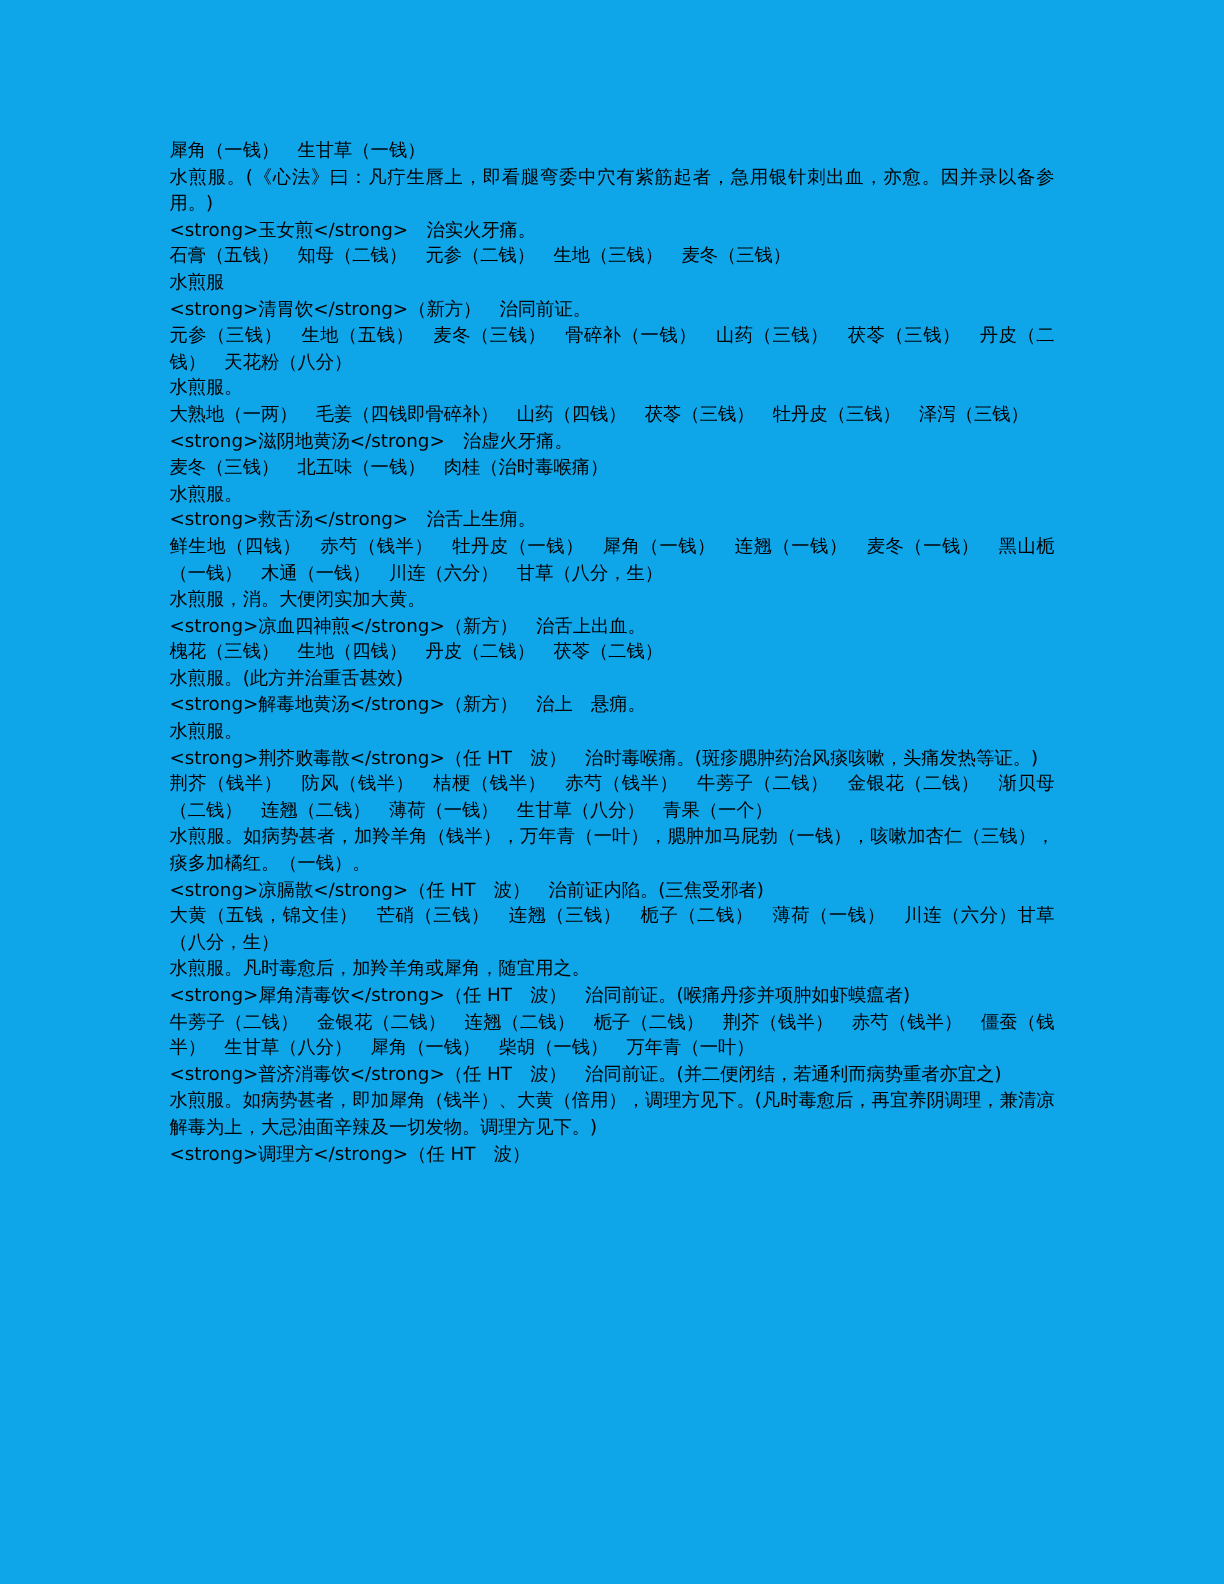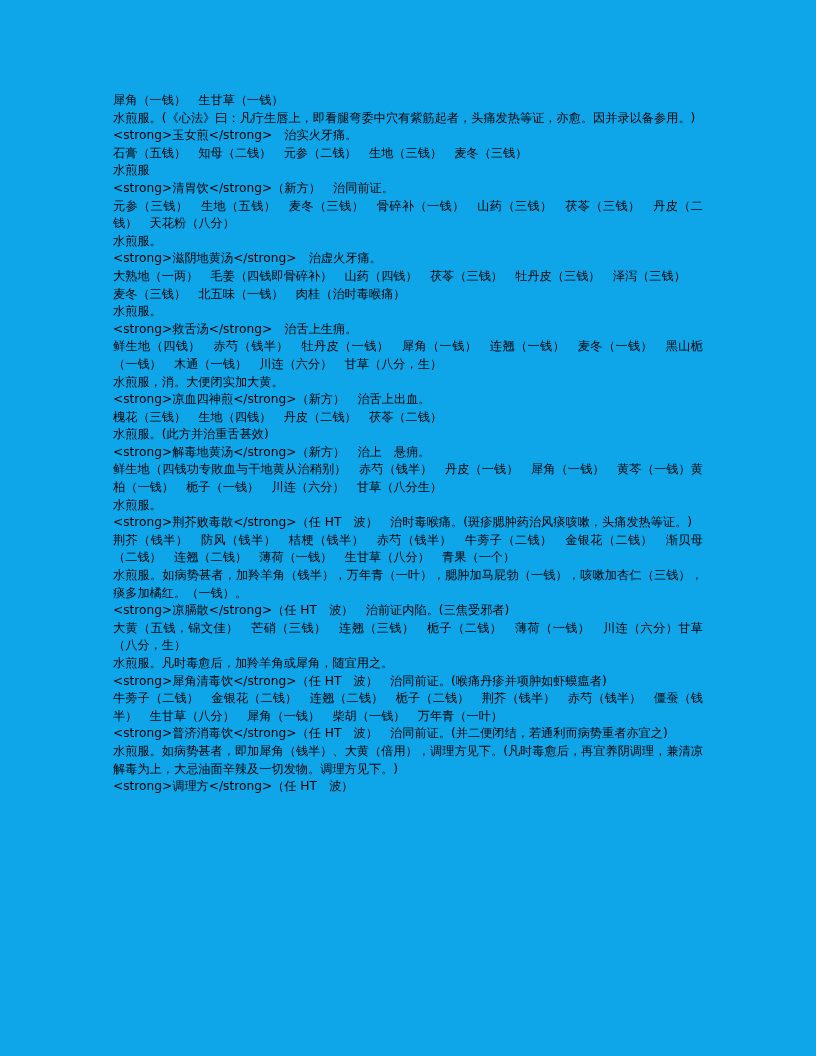--- a/index.html
+++ b/index.html
@@ -31,39 +31,38 @@
     padding: 0;
     white-space: pre-wrap;
   }
 </style>
 </head>
 <body>
 
 <div class="page">
   <div class="doc-body">
     <p class="line">犀角（一钱）　生甘草（一钱）</p>
-    <p class="line">水煎服。(《心法》曰：凡疔生唇上，即看腿弯委中穴有紫筋起者，头痛发热等证，亦愈。因并录以备参用。)</p>
+    <p class="line">水煎服。(《心法》曰：凡疔生唇上，即看腿弯委中穴有紫筋起者，急用银针刺出血，亦愈。因并录以备参用。)</p>
     <p class="line">&lt;strong&gt;玉女煎&lt;/strong&gt;　治实火牙痛。</p>
     <p class="line">石膏（五钱）　知母（二钱）　元参（二钱）　生地（三钱）　麦冬（三钱）</p>
     <p class="line">水煎服</p>
     <p class="line">&lt;strong&gt;清胃饮&lt;/strong&gt;（新方）　治同前证。</p>
     <p class="line">元参（三钱）　生地（五钱）　麦冬（三钱）　骨碎补（一钱）　山药（三钱）　茯苓（三钱）　丹皮（二钱）　天花粉（八分）</p>
     <p class="line">水煎服。</p>
+    <p class="line">大熟地（一两）　毛姜（四钱即骨碎补）　山药（四钱）　茯苓（三钱）　牡丹皮（三钱）　泽泻（三钱）</p>
     <p class="line">&lt;strong&gt;滋阴地黄汤&lt;/strong&gt;　治虚火牙痛。</p>
-    <p class="line">大熟地（一两）　毛姜（四钱即骨碎补）　山药（四钱）　茯苓（三钱）　牡丹皮（三钱）　泽泻（三钱）</p>
     <p class="line">麦冬（三钱）　北五味（一钱）　肉桂（治时毒喉痛）</p>
     <p class="line">水煎服。</p>
     <p class="line">&lt;strong&gt;救舌汤&lt;/strong&gt;　治舌上生痈。</p>
     <p class="line">鲜生地（四钱）　赤芍（钱半）　牡丹皮（一钱）　犀角（一钱）　连翘（一钱）　麦冬（一钱）　黑山栀（一钱）　木通（一钱）　川连（六分）　甘草（八分，生）</p>
     <p class="line">水煎服，消。大便闭实加大黄。</p>
     <p class="line">&lt;strong&gt;凉血四神煎&lt;/strong&gt;（新方）　治舌上出血。</p>
     <p class="line">槐花（三钱）　生地（四钱）　丹皮（二钱）　茯苓（二钱）</p>
     <p class="line">水煎服。(此方并治重舌甚效)</p>
     <p class="line">&lt;strong&gt;解毒地黄汤&lt;/strong&gt;（新方）　治上　悬痈。</p>
-    <p class="line">鲜生地（四钱功专敗血与干地黄从治稍别）　赤芍（钱半）　丹皮（一钱）　犀角（一钱）　黄芩（一钱）黄柏（一钱）　栀子（一钱）　川连（六分）　甘草（八分生）</p>
     <p class="line">水煎服。</p>
     <p class="line">&lt;strong&gt;荆芥败毒散&lt;/strong&gt;（任 HT　波）　治时毒喉痛。(斑疹腮肿药治风痰咳嗽，头痛发热等证。)</p>
     <p class="line">荆芥（钱半）　防风（钱半）　桔梗（钱半）　赤芍（钱半）　牛蒡子（二钱）　金银花（二钱）　渐贝母（二钱）　连翘（二钱）　薄荷（一钱）　生甘草（八分）　青果（一个）</p>
     <p class="line">水煎服。如病势甚者，加羚羊角（钱半），万年青（一叶），腮肿加马屁勃（一钱），咳嗽加杏仁（三钱），痰多加橘红。（一钱）。</p>
     <p class="line">&lt;strong&gt;凉膈散&lt;/strong&gt;（任 HT　波）　治前证内陷。(三焦受邪者)</p>
     <p class="line">大黄（五钱，锦文佳）　芒硝（三钱）　连翘（三钱）　栀子（二钱）　薄荷（一钱）　川连（六分）甘草（八分，生）</p>
     <p class="line">水煎服。凡时毒愈后，加羚羊角或犀角，随宜用之。</p>
     <p class="line">&lt;strong&gt;犀角清毒饮&lt;/strong&gt;（任 HT　波）　治同前证。(喉痛丹疹并项肿如虾蟆瘟者)</p>
     <p class="line">牛蒡子（二钱）　金银花（二钱）　连翘（二钱）　栀子（二钱）　荆芥（钱半）　赤芍（钱半）　僵蚕（钱半）　生甘草（八分）　犀角（一钱）　柴胡（一钱）　万年青（一叶）</p>
     <p class="line">&lt;strong&gt;普济消毒饮&lt;/strong&gt;（任 HT　波）　治同前证。(并二便闭结，若通利而病势重者亦宜之)</p>

